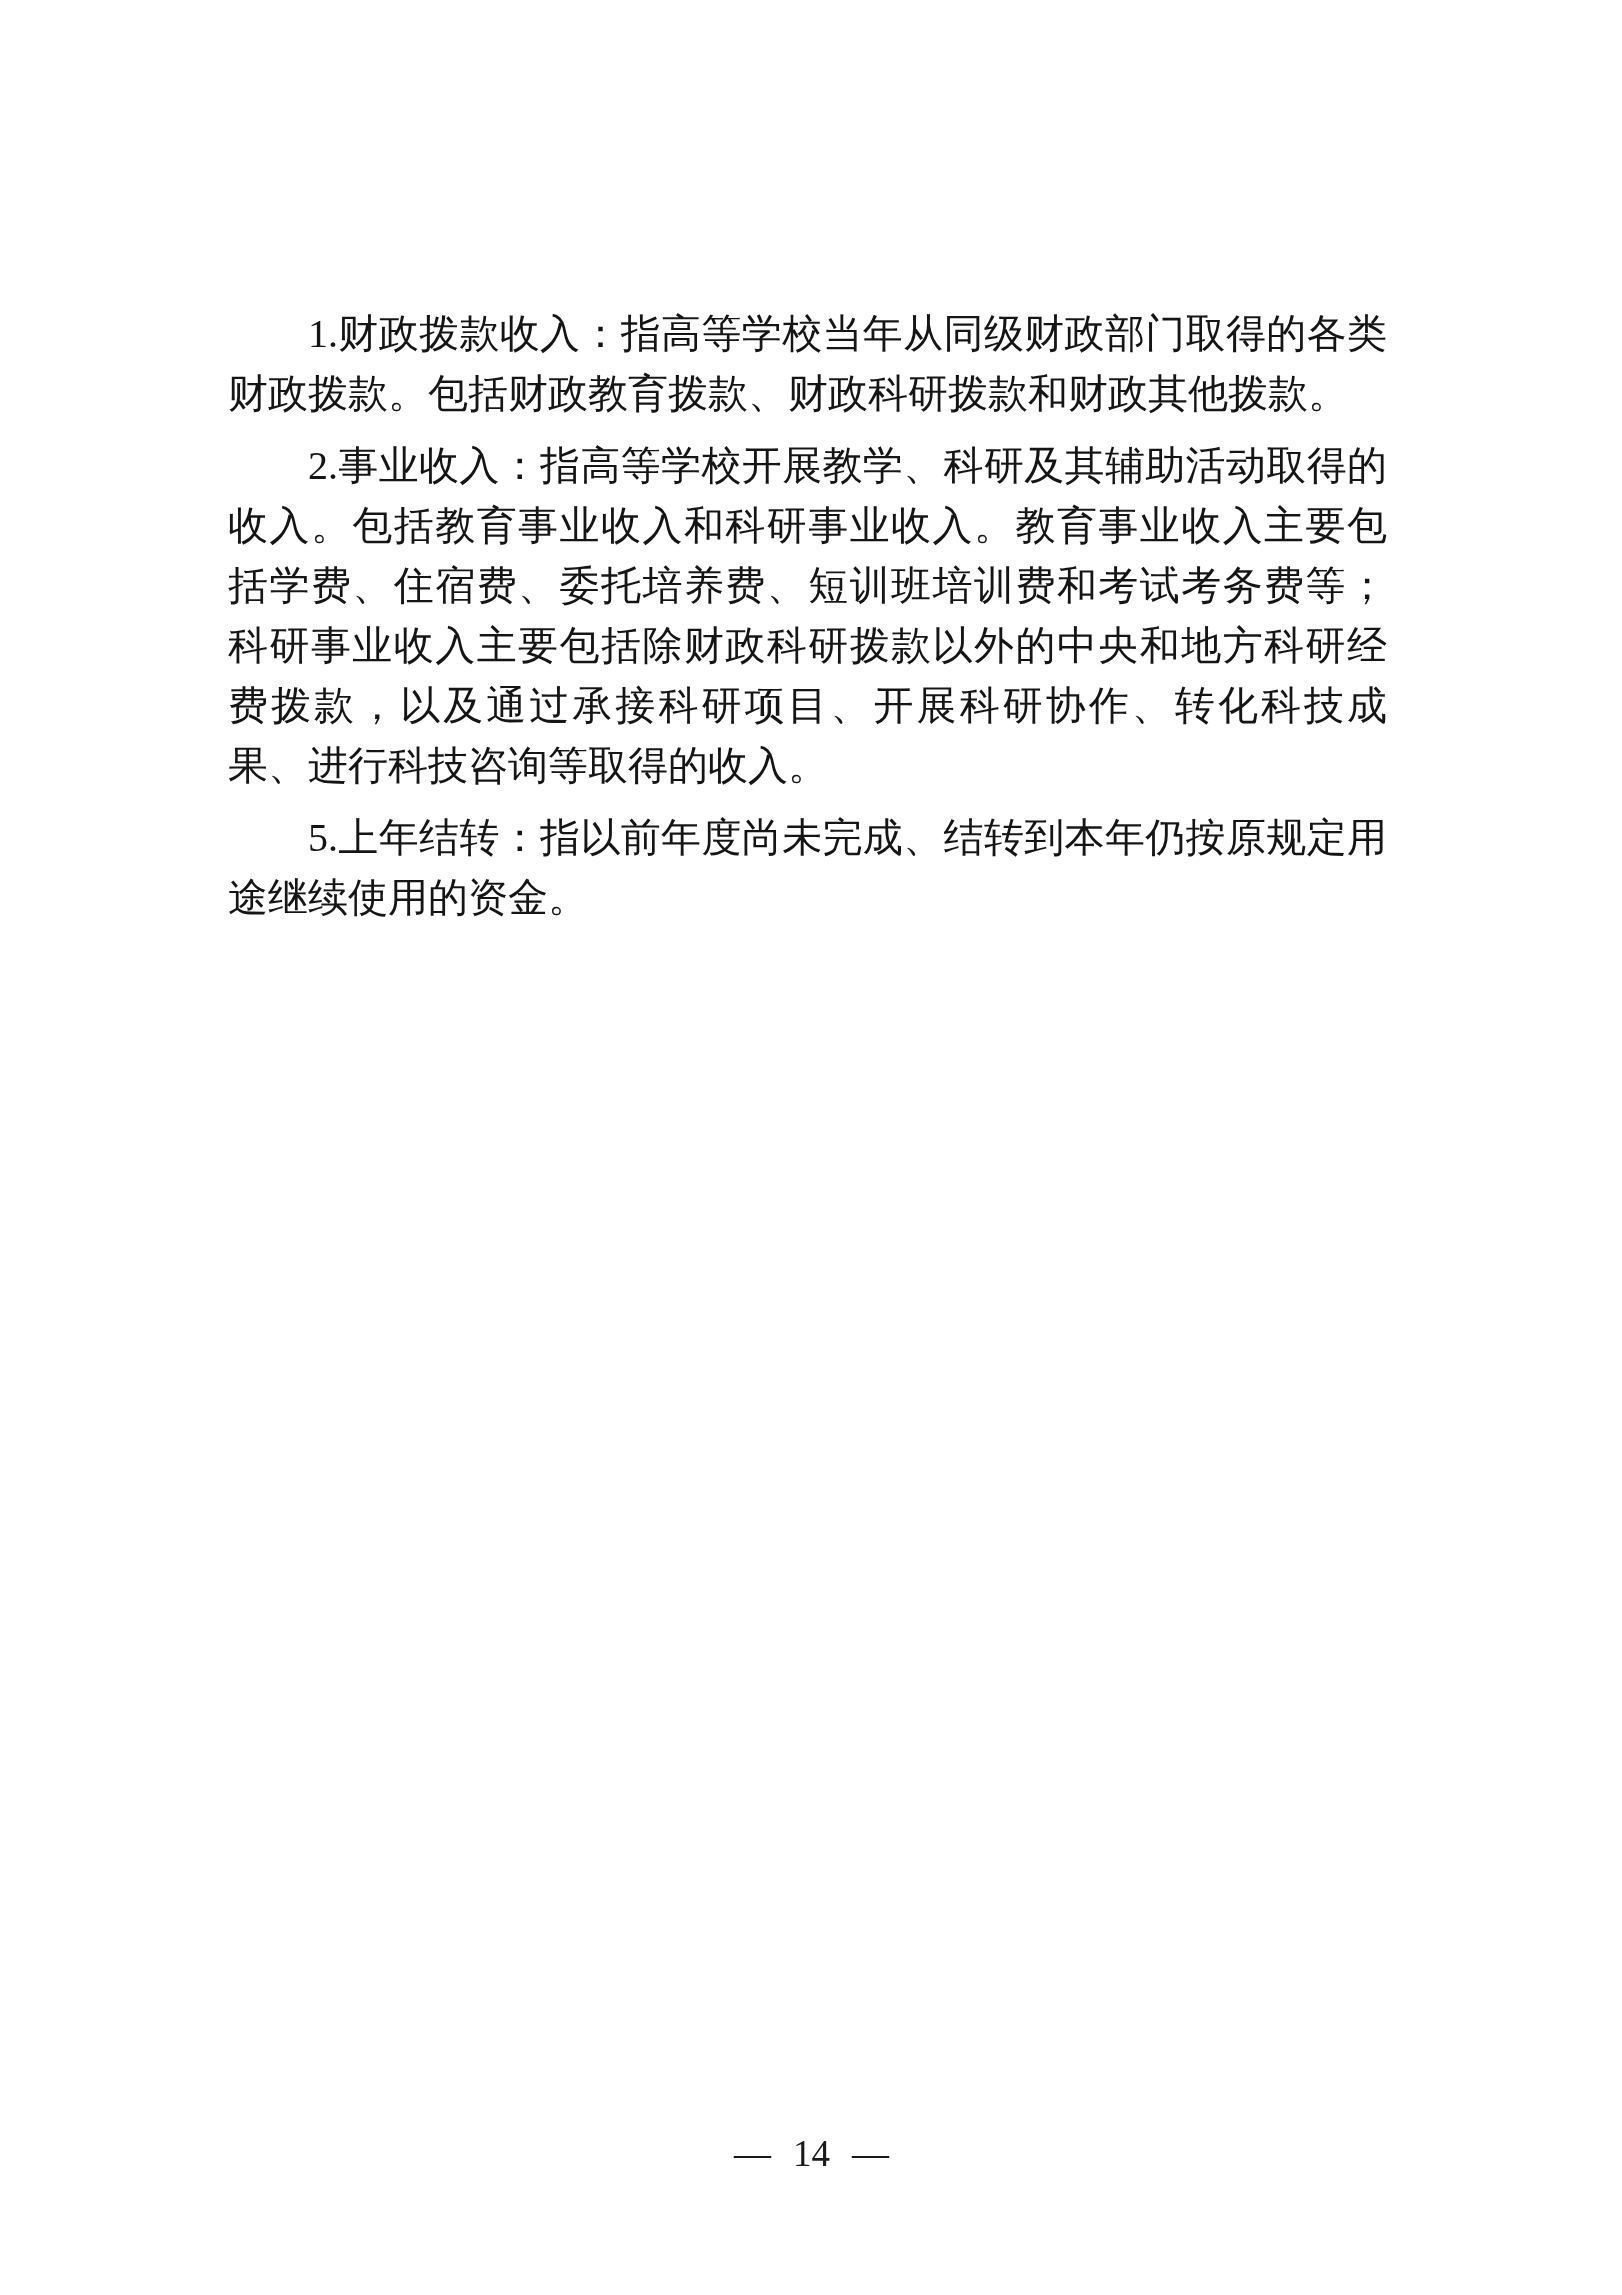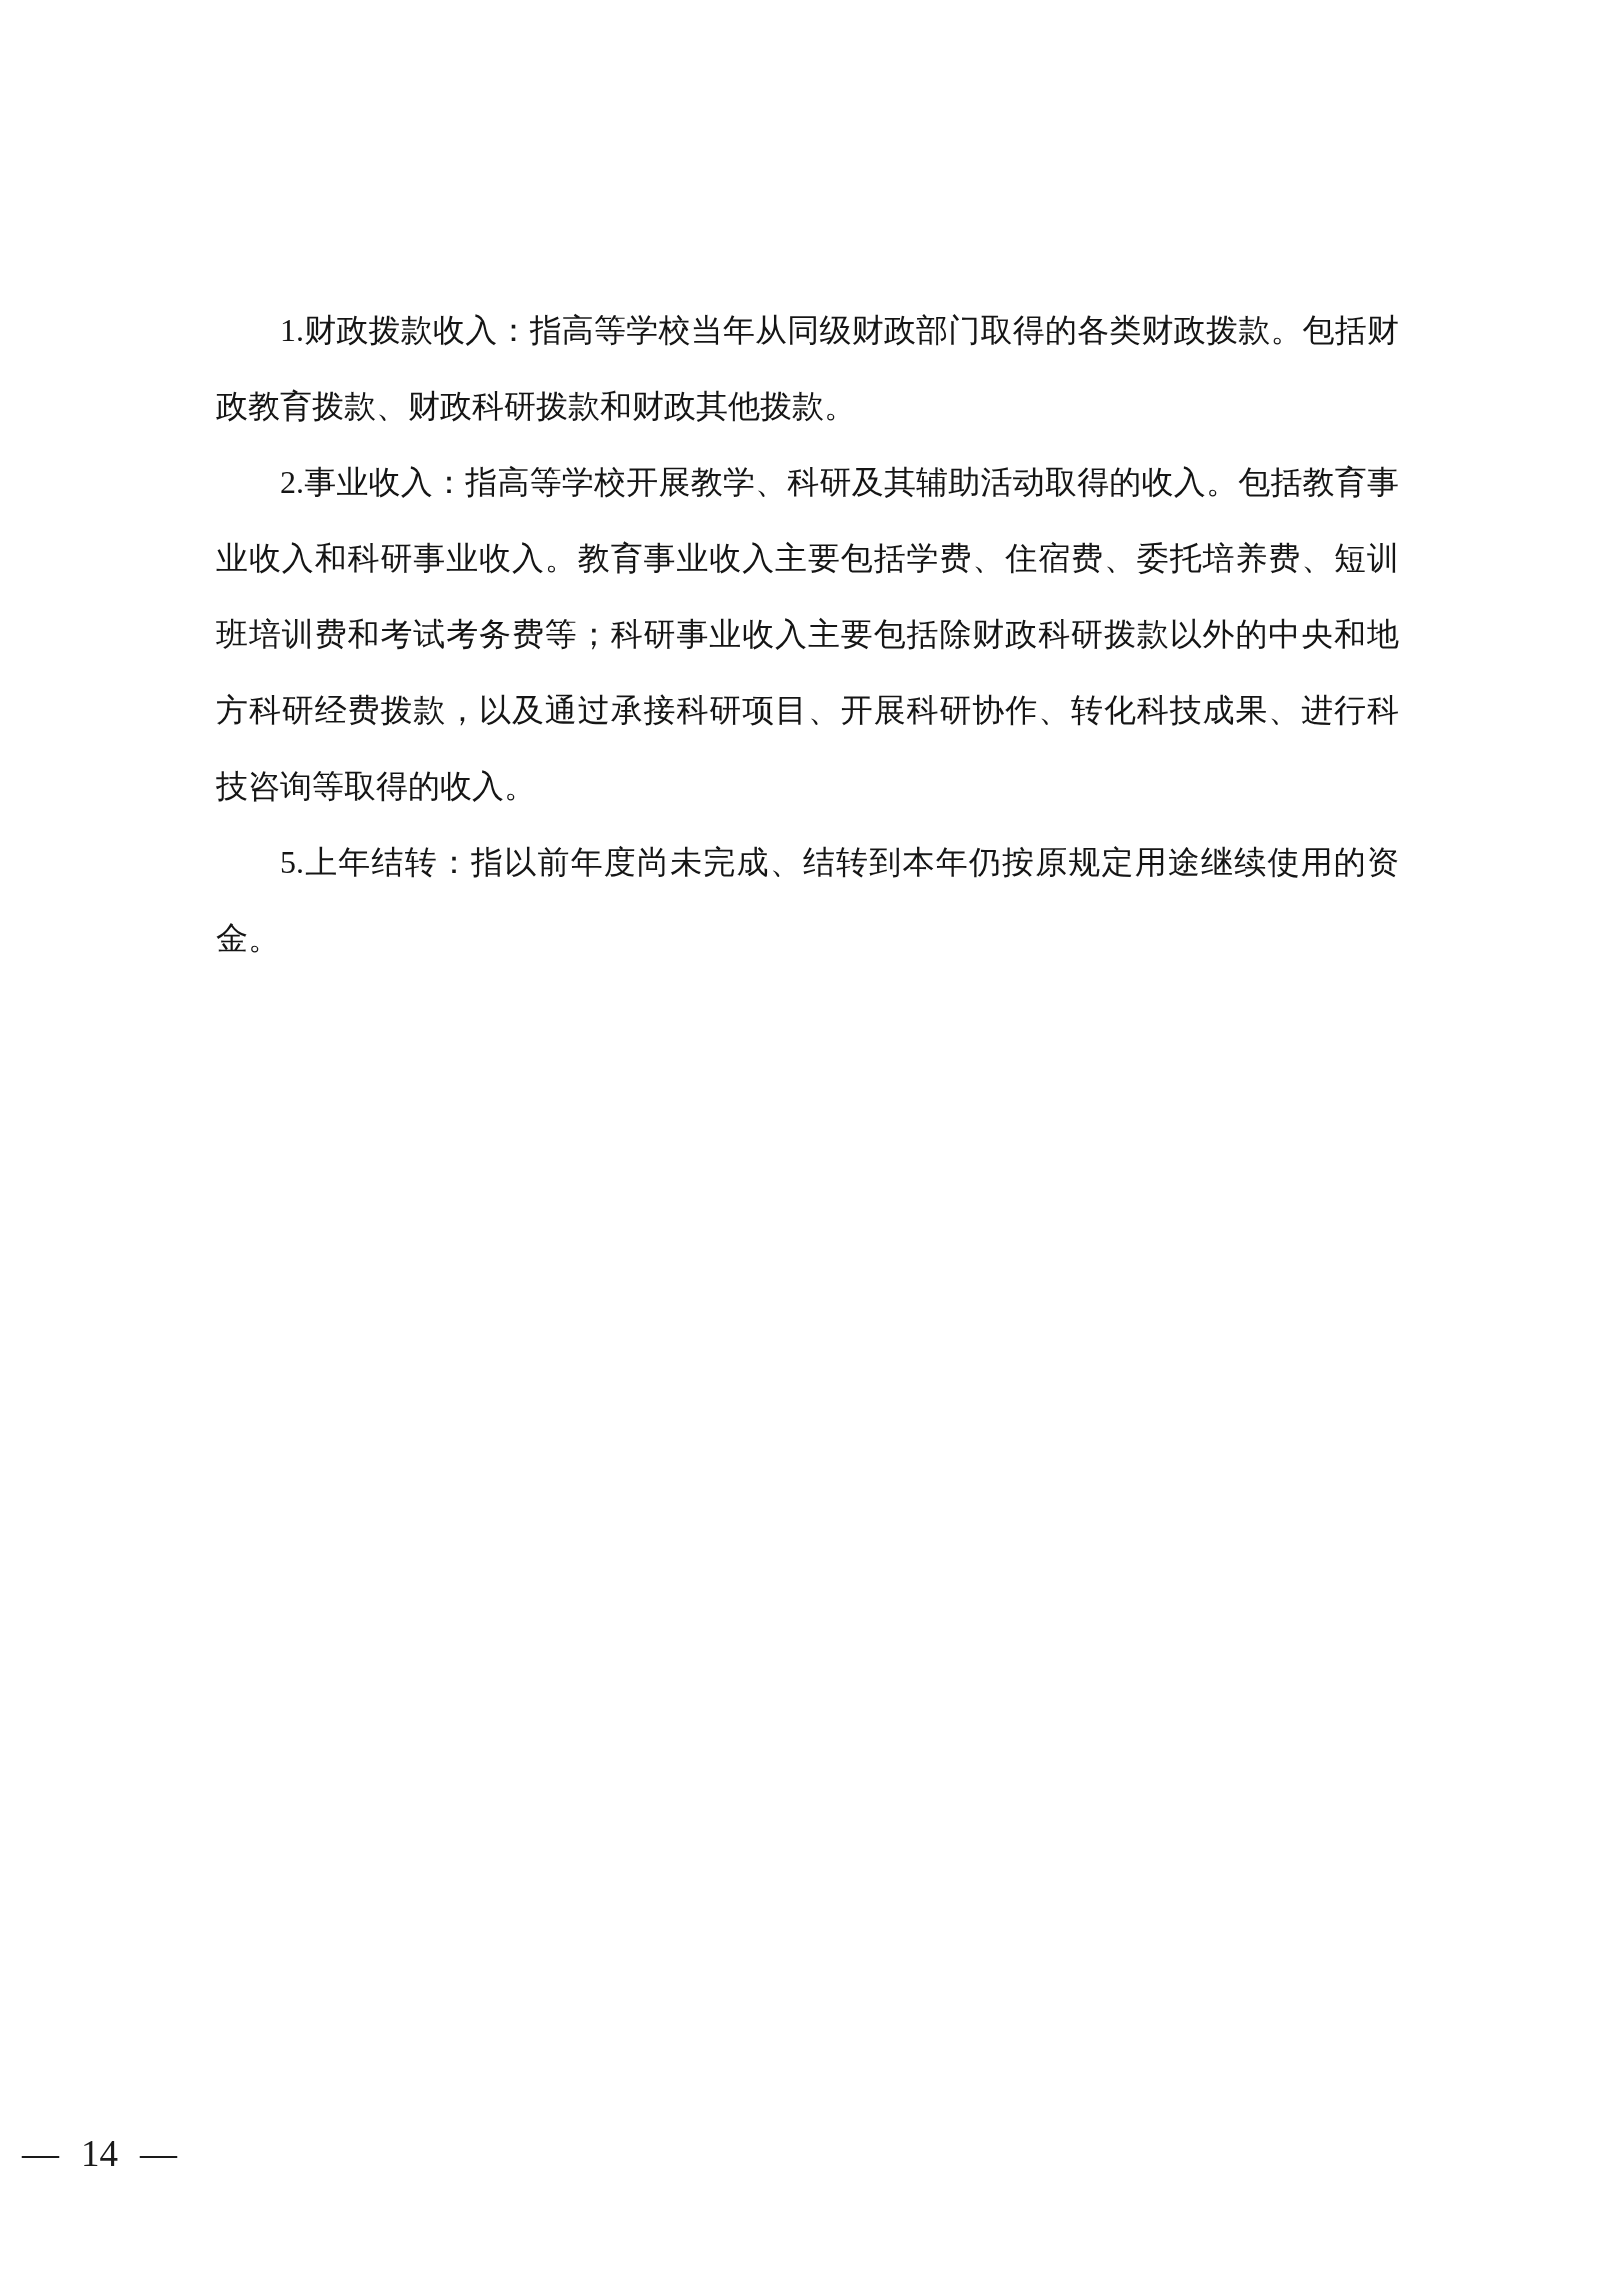--- a/index.html
+++ b/index.html
@@ -23,38 +23,38 @@
     background: #ffffff;
     overflow: hidden;
   }
   .text-block {
     position: absolute;
     left: 216px;
     top: 292px;
     width: 1183px;
   }
   .para {
-    margin: 0;
+    margin: 12px;
     padding: 0;
-    font-size: 32px;
-    line-height: 76px;
+    font-size: 40px;
+    line-height: 60px;
     text-indent: 2em;
     text-align: justify;
     text-justify: inter-ideograph;
     font-weight: 400;
     letter-spacing: 0;
     word-break: break-all;
     overflow-wrap: anywhere;
   }
   .footer {
     position: absolute;
     left: 0;
     top: 2128px;
     width: 1623px;
-    text-align: left;
+    text-align: center;
     font-size: 37px;
     line-height: 51px;
     color: #1a1a1a;
   }
   .footer .dash {
     display: inline-block;
     margin: 0 22px;
   }
   .footer .page-num {
     display: inline-block;

